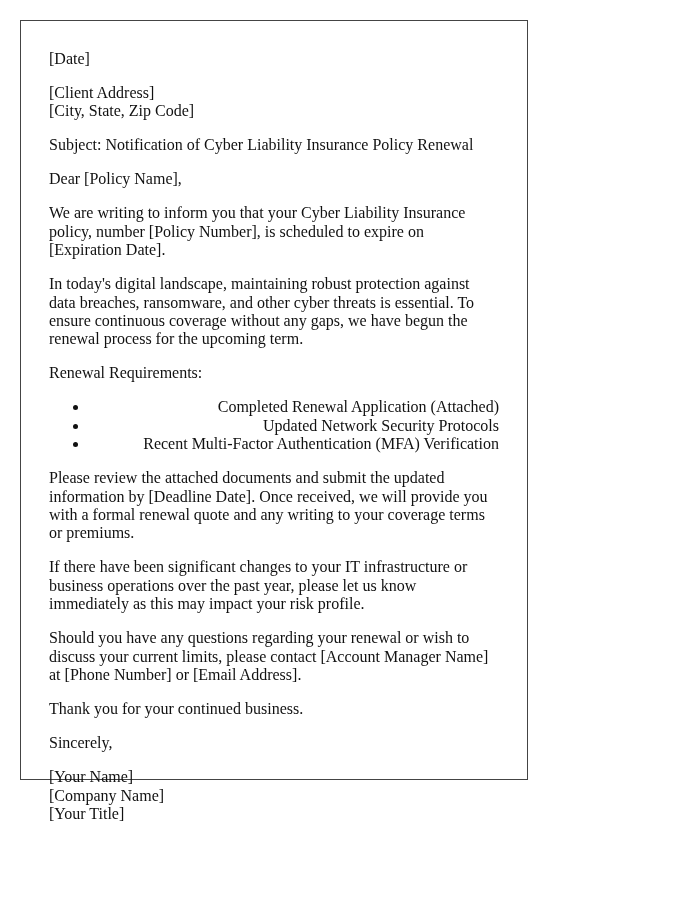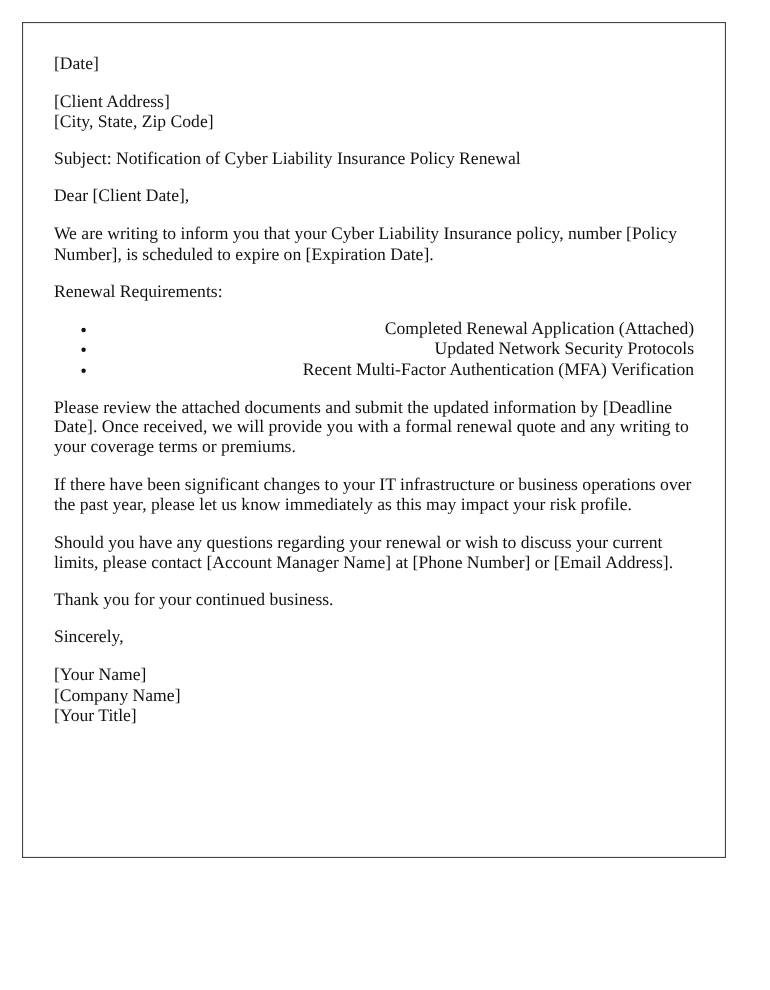--- a/index.html
+++ b/index.html
@@ -13,21 +13,21 @@
       position: relative;
       font-family: "Liberation Serif", "DejaVu Serif", serif;
       font-size: 16px;
       line-height: 18.4px;
       color: #111111;
     }
     .letter {
       position: absolute;
       left: 20px;
       top: 20px;
-      width: 640px;
+      width: 508px;
       height: 760px;
       border: 1px solid #444444;
       box-sizing: border-box;
       padding: 29px 28px 0 28px;
     }
     .block { margin: 0 0 15.6px 0; }
     .line { display: block; }
     .bold { font-weight: normal; }
     ul.reqs {
       margin: 0 0 15.6px 0;
@@ -43,23 +43,24 @@
 <div class="letter">
   <p class="block">[Date]</p>
 
   <p class="block">
     <span class="line">[Client Address]</span>
     <span class="line">[City, State, Zip Code]</span>
   </p>
 
   <p class="block bold">Subject: Notification of Cyber Liability Insurance Policy Renewal</p>
 
-  <p class="block">Dear [Client Date],</p>
+  <p class="block">Dear [Policy Name],</p>
 
   <p class="block">We are writing to inform you that your Cyber Liability Insurance policy, number [Policy Number], is scheduled to expire on [Expiration Date].</p>
+  <p class="block">In today's digital landscape, maintaining robust protection against data breaches, ransomware, and other cyber threats is essential. To ensure continuous coverage without any gaps, we have begun the renewal process for the upcoming term.</p>
 
   <p class="block bold">Renewal Requirements:</p>
   <ul class="reqs">
     <li>Completed Renewal Application (Attached)</li>
     <li>Updated Network Security Protocols</li>
     <li>Recent Multi-Factor Authentication (MFA) Verification</li>
   </ul>
 
   <p class="block">Please review the attached documents and submit the updated information by [Deadline Date]. Once received, we will provide you with a formal renewal quote and any writing to your coverage terms or premiums.</p>
   <p class="block">If there have been significant changes to your IT infrastructure or business operations over the past year, please let us know immediately as this may impact your risk profile.</p>

